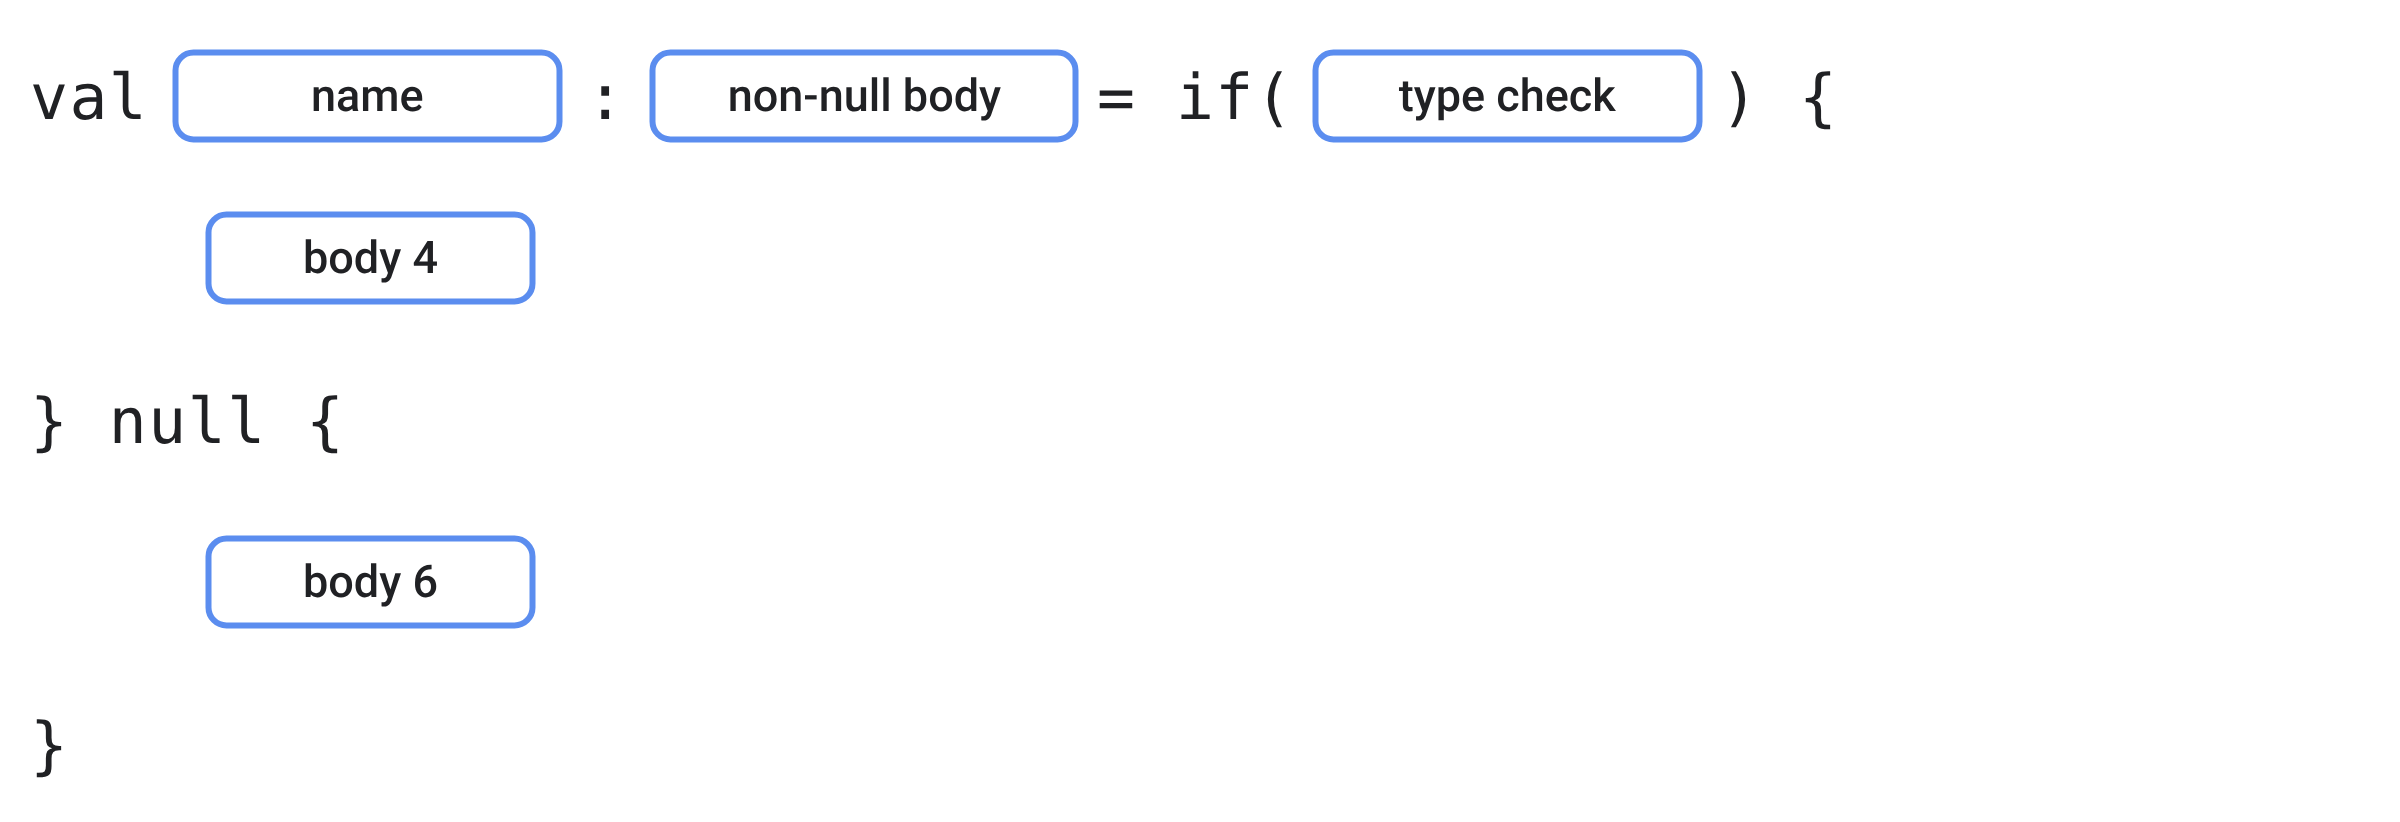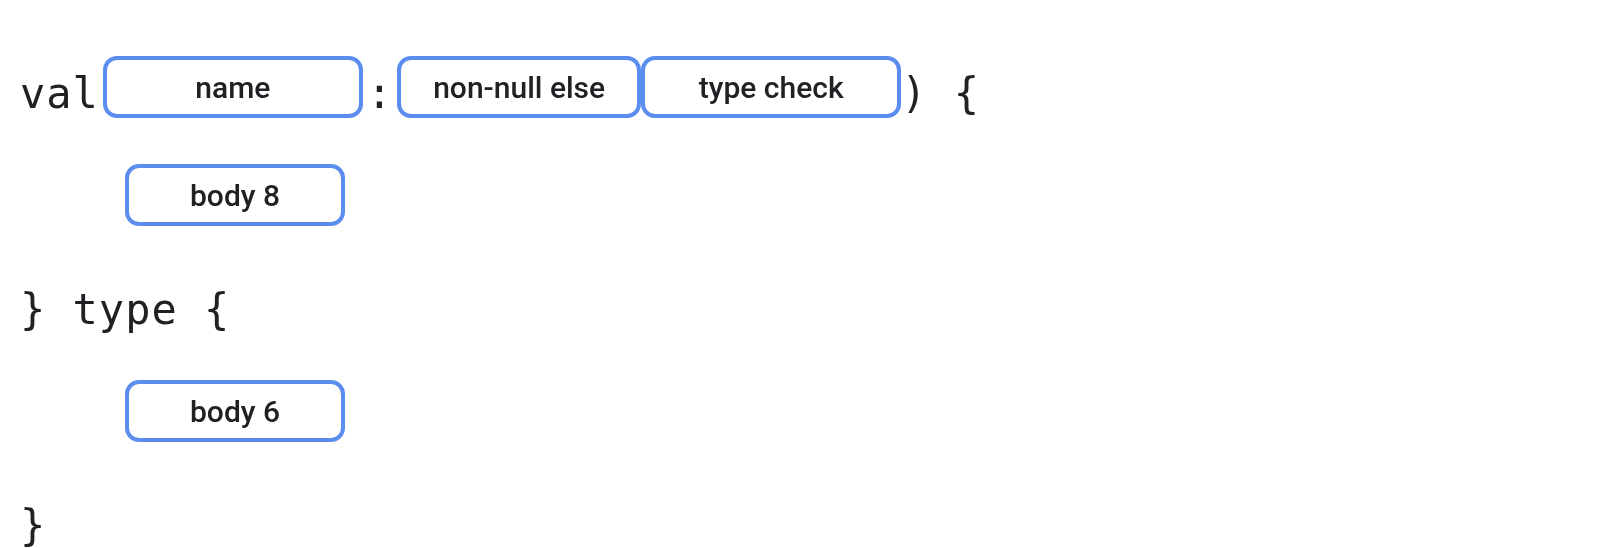--- a/index.html
+++ b/index.html
@@ -6,40 +6,40 @@
     body {
       width: 1600px;
       height: 548px;
       background: #ffffff;
       font-family: ui-monospace, "SFMono-Regular", "Menlo", "Consolas", monospace;
       padding: 10px 20px;
       color: #000000;
     }
     .line {
       display: flex;
-      align-items: flex-end;
+      align-items: center;
       height: 108px;
-      gap: 0;
+      gap: 12px;
     }
     .mono {
       font-family: ui-monospace, "SFMono-Regular", "Menlo", "Consolas", monospace;
       font-size: 42px;
       letter-spacing: 1px;
       font-weight: 400;
       color: #202124;
       white-space: pre;
     }
     .chip {
       display: inline-flex;
       align-items: center;
       justify-content: center;
       border: 4px solid #5b8def;
       border-radius: 14px;
       background: #ffffff;
-      padding: 10px 32px;
+      padding: 10px 48px;
       height: 62px;
       font-family: -apple-system, BlinkMacSystemFont, "Segoe UI", Roboto, "Helvetica Neue", Arial, sans-serif;
       font-size: 30px;
       font-weight: 500;
       color: #202124;
       white-space: nowrap;
     }
     .chip.wide { min-width: 260px; }
     .chip.med { min-width: 220px; }
     .indent-a {
@@ -49,32 +49,33 @@
     .line1 .mono.kw-val { margin-right: 4px; }
     .line1 .colon { margin: 0 4px; }
   </style>
 </head>
 <body>
 
 <div class="line line1">
   <span class="mono kw-val">val</span>
   <span class="chip wide">name</span>
   <span class="mono colon">:</span>
-  <span class="chip">non-null else</span>
+  <span class="chip">non-null body</span>
+  <span class="mono">= if(</span>
   <span class="chip wide">type check</span>
   <span class="mono">) {</span>
 </div>
 
 <div class="line line2">
   <span class="indent-a"></span>
-  <span class="chip med">body 8</span>
+  <span class="chip med">body 4</span>
 </div>
 
 <div class="line line3">
-  <span class="mono">} type {</span>
+  <span class="mono">} null {</span>
 </div>
 
 <div class="line line4">
   <span class="indent-a"></span>
   <span class="chip med">body 6</span>
 </div>
 
 <div class="line line5">
   <span class="mono">}</span>
 </div>

